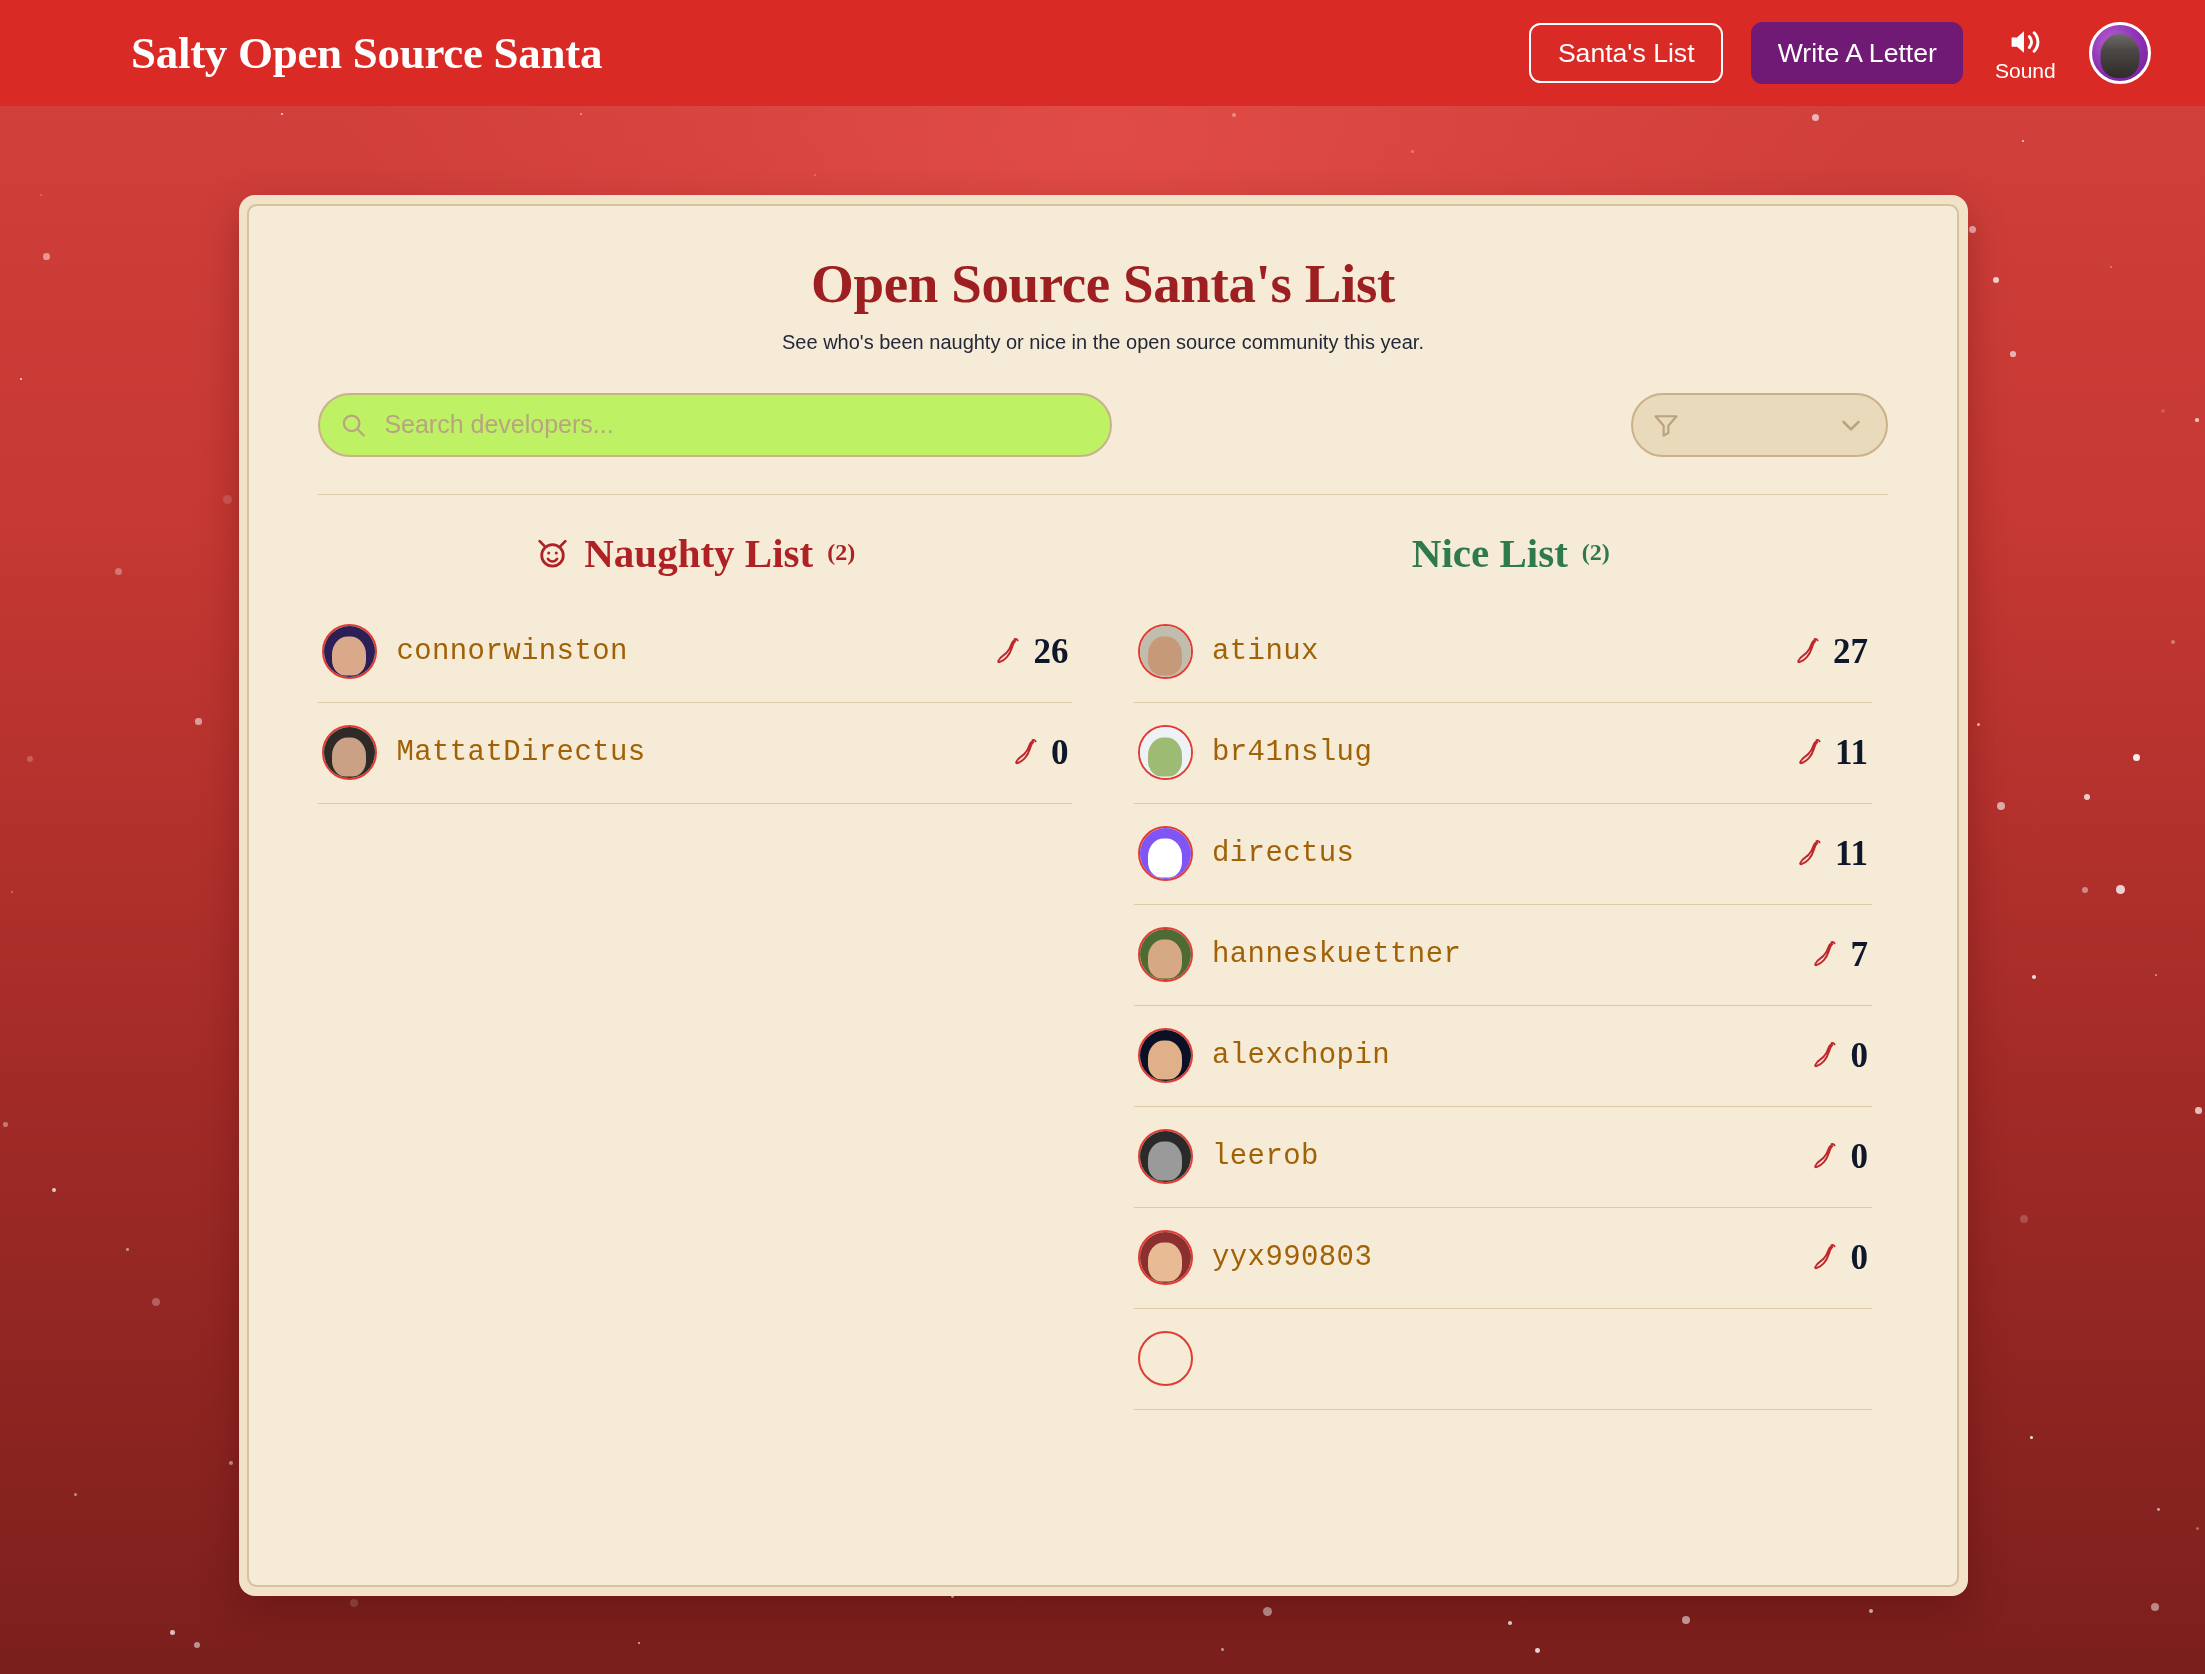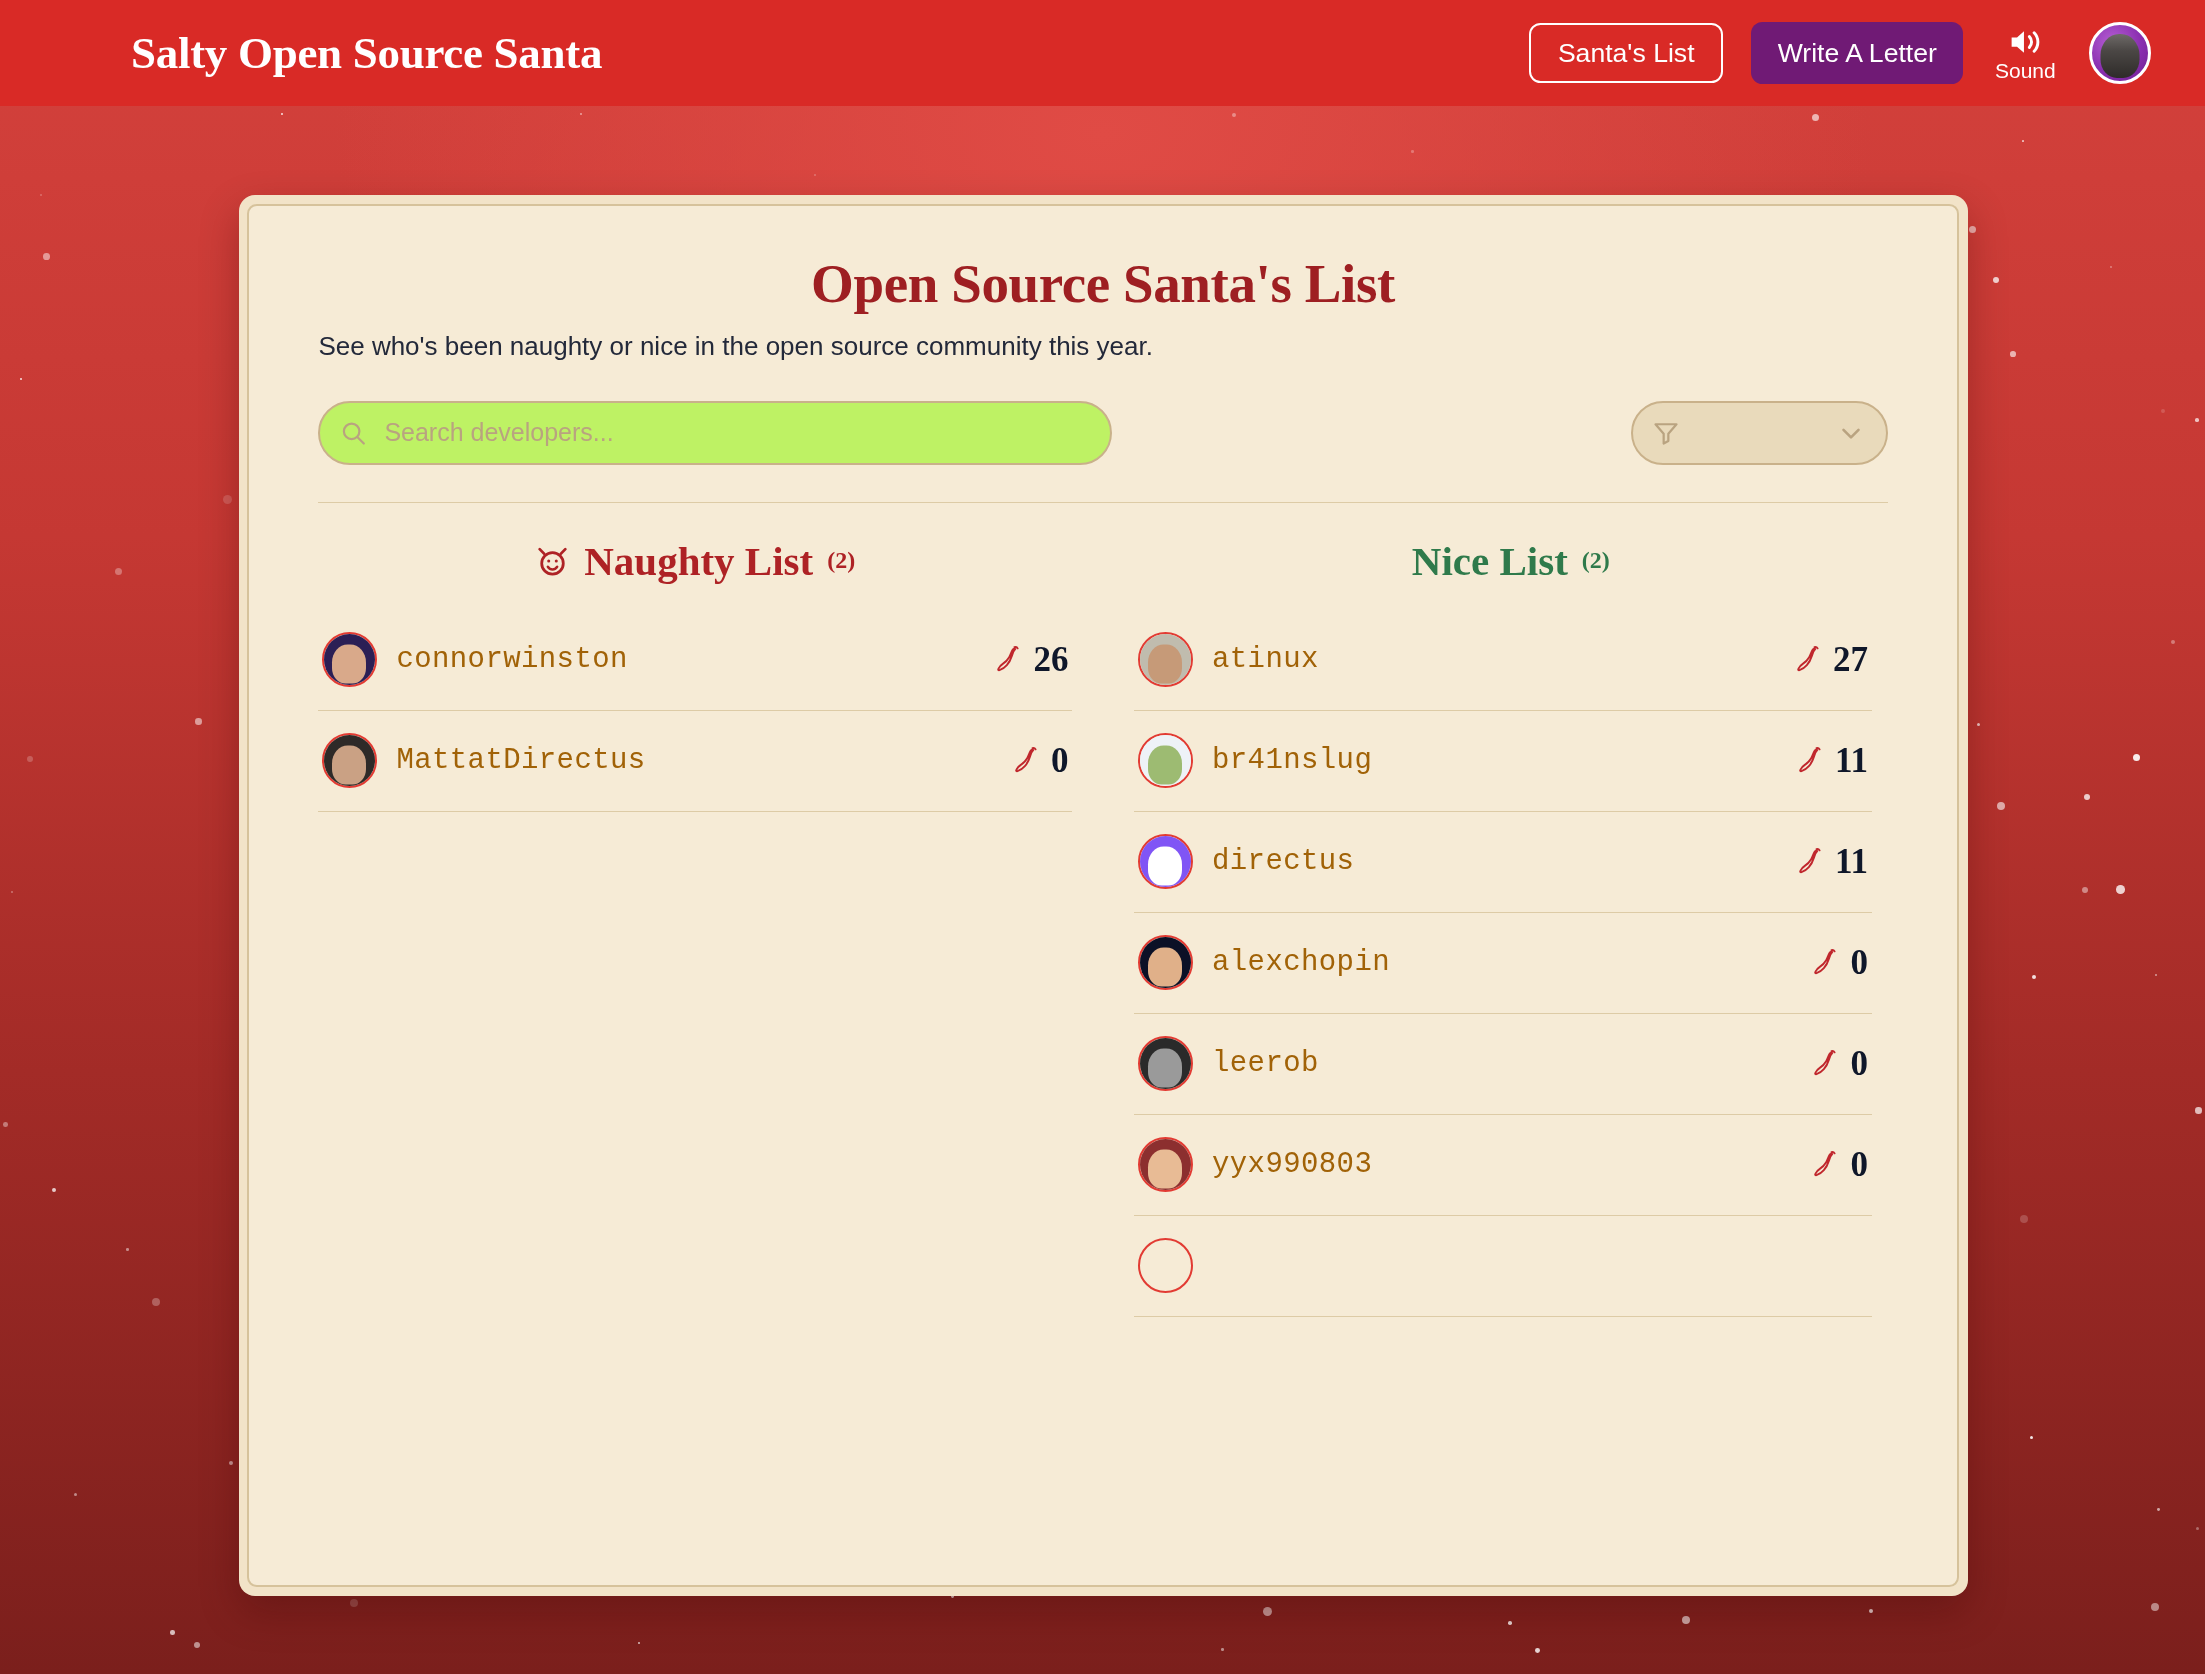--- a/index.html
+++ b/index.html
@@ -131,21 +131,22 @@
 
   .card-title {
     font-family: "Liberation Serif", serif;
     font-weight: bold;
     font-size: 55px;
     color: #9e1f22;
     text-align: center;
     letter-spacing: -0.4px;
   }
   .card-sub {
-    font-size: 26px;
+    text-align: center;
+    font-size: 20px;
     color: #23293a;
     margin-top: 16px;
   }
 
   
   .controls {
     margin-top: 39px;
     display: flex;
     justify-content: space-between;
     align-items: center;
@@ -619,20 +620,34 @@
               <span class="score">
                 <svg class="pepper" viewBox="0 0 24 28">
                   <path d="M16.6 2.4c1.3-.3 2.4.2 2.9 1.1" stroke="#c0272d" stroke-width="1.7" fill="none" stroke-linecap="round"></path>
                   <path d="M17.4 4.2c-1.6 1.4-2.2 3.4-2.9 5.6-1 3.1-2.3 6.2-4.7 8.9-2.2 2.5-4.6 3.9-6.6 4.4-1 .3-1.5-.2-1.1-1 .8-1.8 2.2-3.4 4-4.6 2.7-1.8 4.4-3.6 5.8-6 1.3-2.3 2-4.9 3-6.6.6-1 1.5-1.4 2.5-.7z" fill="none" stroke="#c0272d" stroke-width="1.7" stroke-linejoin="round"></path>
                 </svg>
                 <span class="score-num">11</span>
               </span>
             </div>
             <div class="row">
               <div class="avatar">
+                <div class="inner" style="background:#4d6b33"></div>
+                <div class="head" style="background:#d6a883"></div>
+              </div>
+              <span class="uname">hanneskuettner</span>
+              <span class="score">
+                <svg class="pepper" viewBox="0 0 24 28">
+                  <path d="M16.6 2.4c1.3-.3 2.4.2 2.9 1.1" stroke="#c0272d" stroke-width="1.7" fill="none" stroke-linecap="round"></path>
+                  <path d="M17.4 4.2c-1.6 1.4-2.2 3.4-2.9 5.6-1 3.1-2.3 6.2-4.7 8.9-2.2 2.5-4.6 3.9-6.6 4.4-1 .3-1.5-.2-1.1-1 .8-1.8 2.2-3.4 4-4.6 2.7-1.8 4.4-3.6 5.8-6 1.3-2.3 2-4.9 3-6.6.6-1 1.5-1.4 2.5-.7z" fill="none" stroke="#c0272d" stroke-width="1.7" stroke-linejoin="round"></path>
+                </svg>
+                <span class="score-num">7</span>
+              </span>
+            </div>
+            <div class="row">
+              <div class="avatar">
                 <div class="inner" style="background:#0b1026"></div>
                 <div class="head" style="background:#e0b089"></div>
               </div>
               <span class="uname">alexchopin</span>
               <span class="score">
                 <svg class="pepper" viewBox="0 0 24 28">
                   <path d="M16.6 2.4c1.3-.3 2.4.2 2.9 1.1" stroke="#c0272d" stroke-width="1.7" fill="none" stroke-linecap="round"></path>
                   <path d="M17.4 4.2c-1.6 1.4-2.2 3.4-2.9 5.6-1 3.1-2.3 6.2-4.7 8.9-2.2 2.5-4.6 3.9-6.6 4.4-1 .3-1.5-.2-1.1-1 .8-1.8 2.2-3.4 4-4.6 2.7-1.8 4.4-3.6 5.8-6 1.3-2.3 2-4.9 3-6.6.6-1 1.5-1.4 2.5-.7z" fill="none" stroke="#c0272d" stroke-width="1.7" stroke-linejoin="round"></path>
                 </svg>
                 <span class="score-num">0</span>

